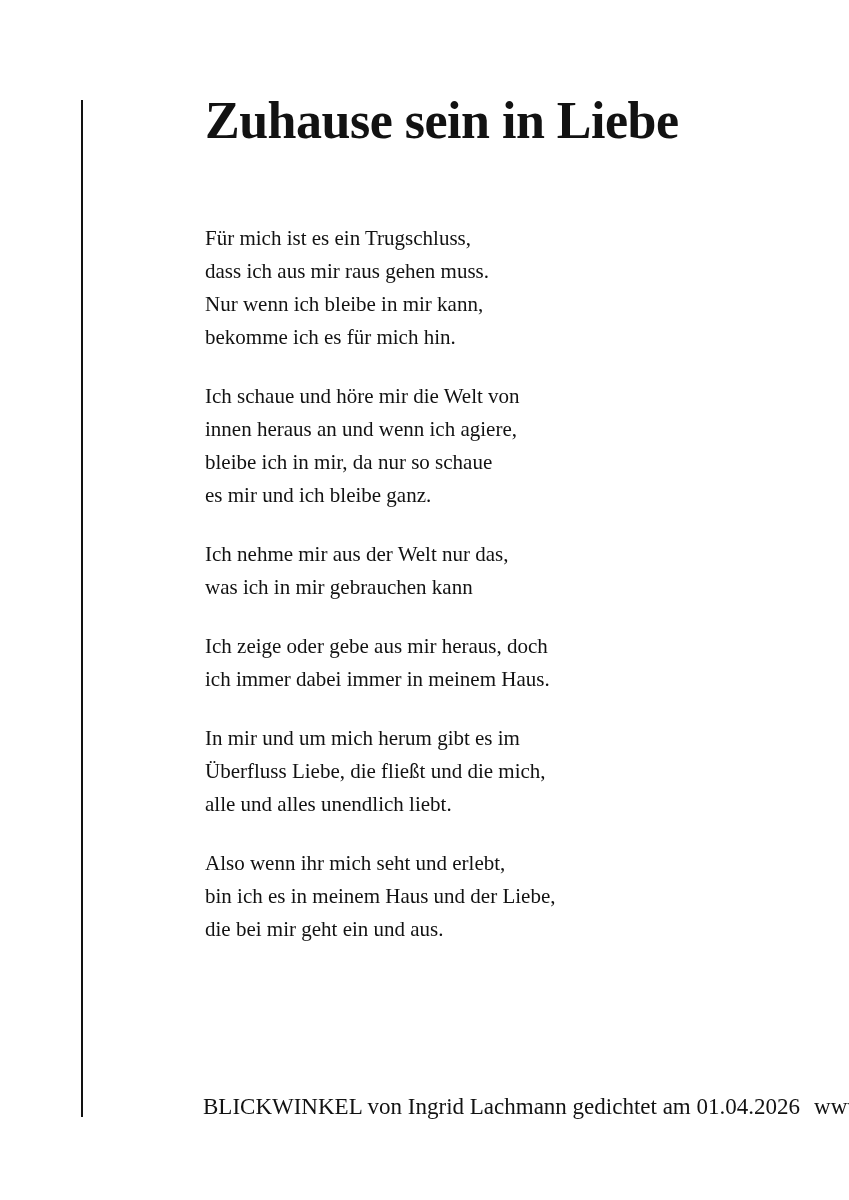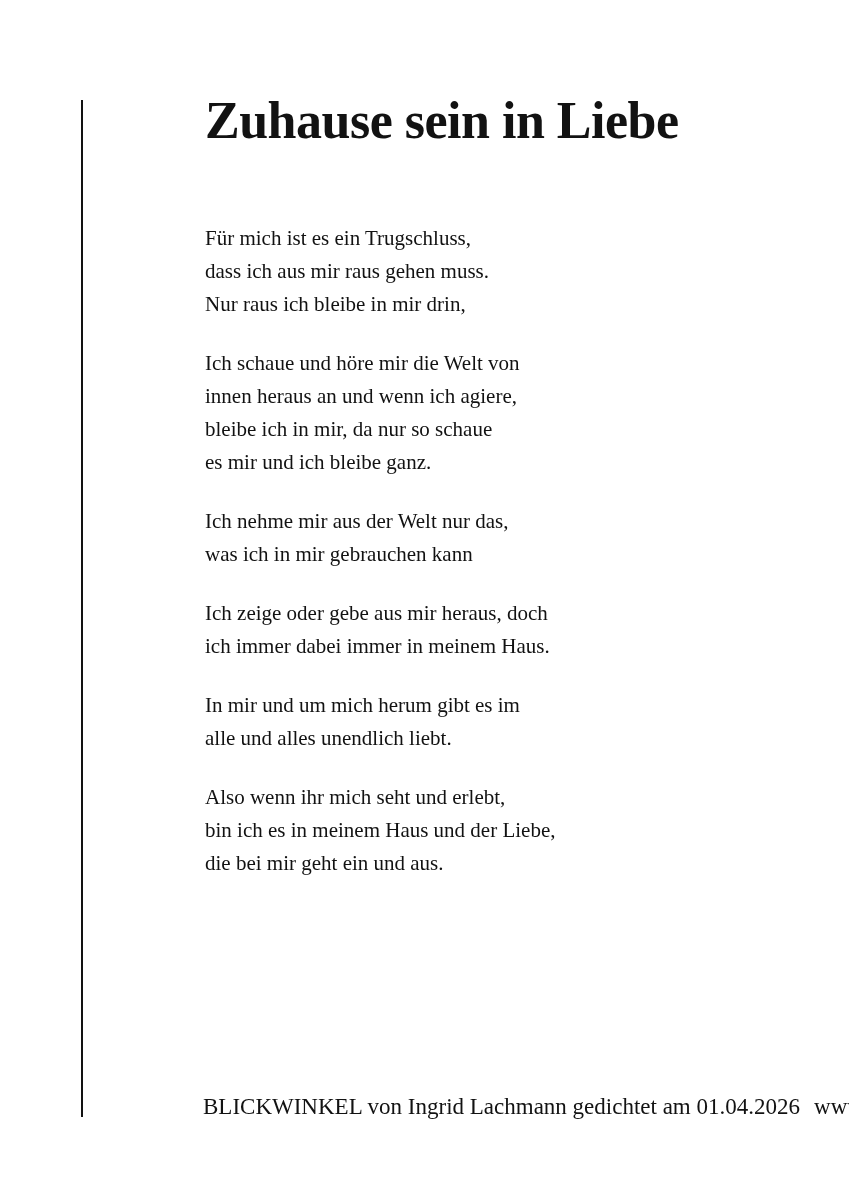--- a/index.html
+++ b/index.html
@@ -74,21 +74,22 @@
 
   <div class="margin-rule"></div>
 
   <h1 class="poem-title">Zuhause sein in Liebe</h1>
 
   <div class="poem-body">
 
     <div class="stanza">
       <div class="poem-line">Für mich ist es ein Trugschluss,</div>
       <div class="poem-line">dass ich aus mir raus gehen muss.</div>
-      <div class="poem-line">Nur raus ich bleibe in mir drin,</div>
+      <div class="poem-line">Nur wenn ich bleibe in mir kann,</div>
+      <div class="poem-line">bekomme ich es für mich hin.</div>
     </div>
 
     <div class="stanza">
       <div class="poem-line">Ich schaue und höre mir die Welt von</div>
       <div class="poem-line">innen heraus an und wenn ich agiere,</div>
       <div class="poem-line">bleibe ich in mir, da nur so schaue</div>
       <div class="poem-line">es mir und ich bleibe ganz.</div>
     </div>
 
     <div class="stanza">
@@ -96,20 +97,21 @@
       <div class="poem-line">was ich in mir gebrauchen kann</div>
     </div>
 
     <div class="stanza">
       <div class="poem-line">Ich zeige oder gebe aus mir heraus, doch</div>
       <div class="poem-line">ich immer dabei immer in meinem Haus.</div>
     </div>
 
     <div class="stanza">
       <div class="poem-line">In mir und um mich herum gibt es im</div>
+      <div class="poem-line">Überfluss Liebe, die fließt und die mich,</div>
       <div class="poem-line">alle und alles unendlich liebt.</div>
     </div>
 
     <div class="stanza">
       <div class="poem-line">Also wenn ihr mich seht und erlebt,</div>
       <div class="poem-line">bin ich es in meinem Haus und der Liebe,</div>
       <div class="poem-line">die bei mir geht ein und aus.</div>
     </div>
 
   </div>

